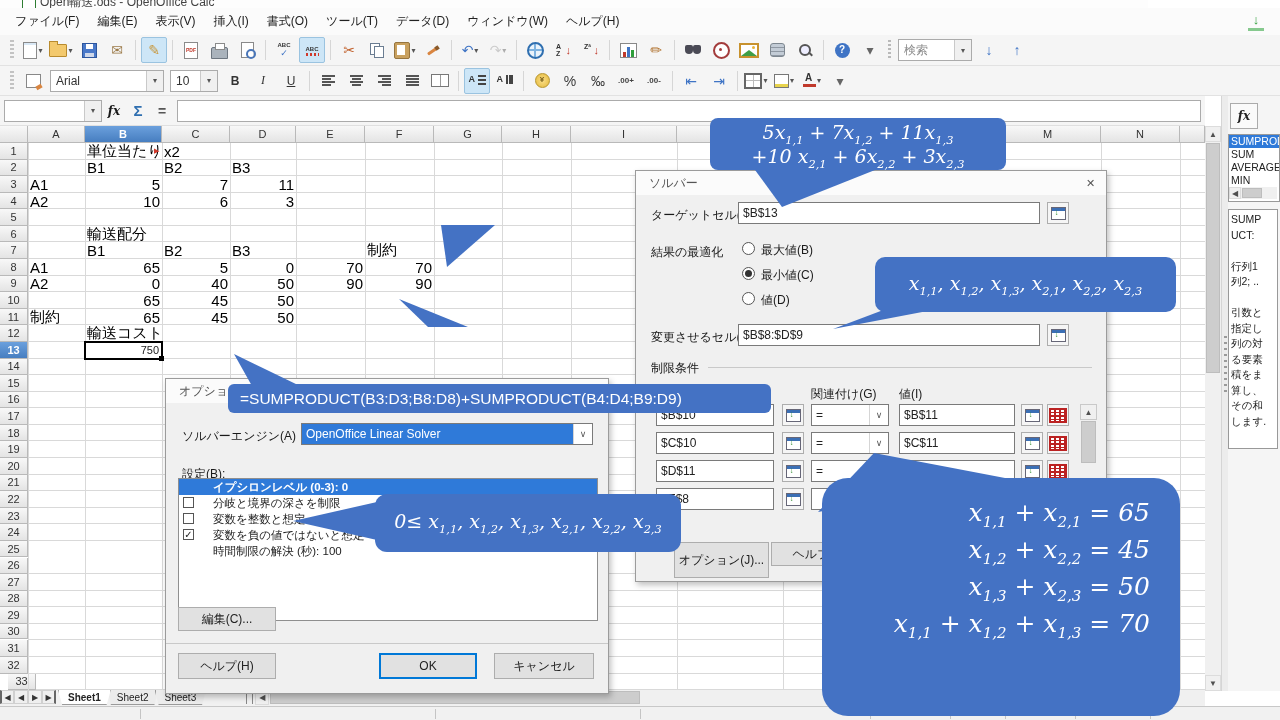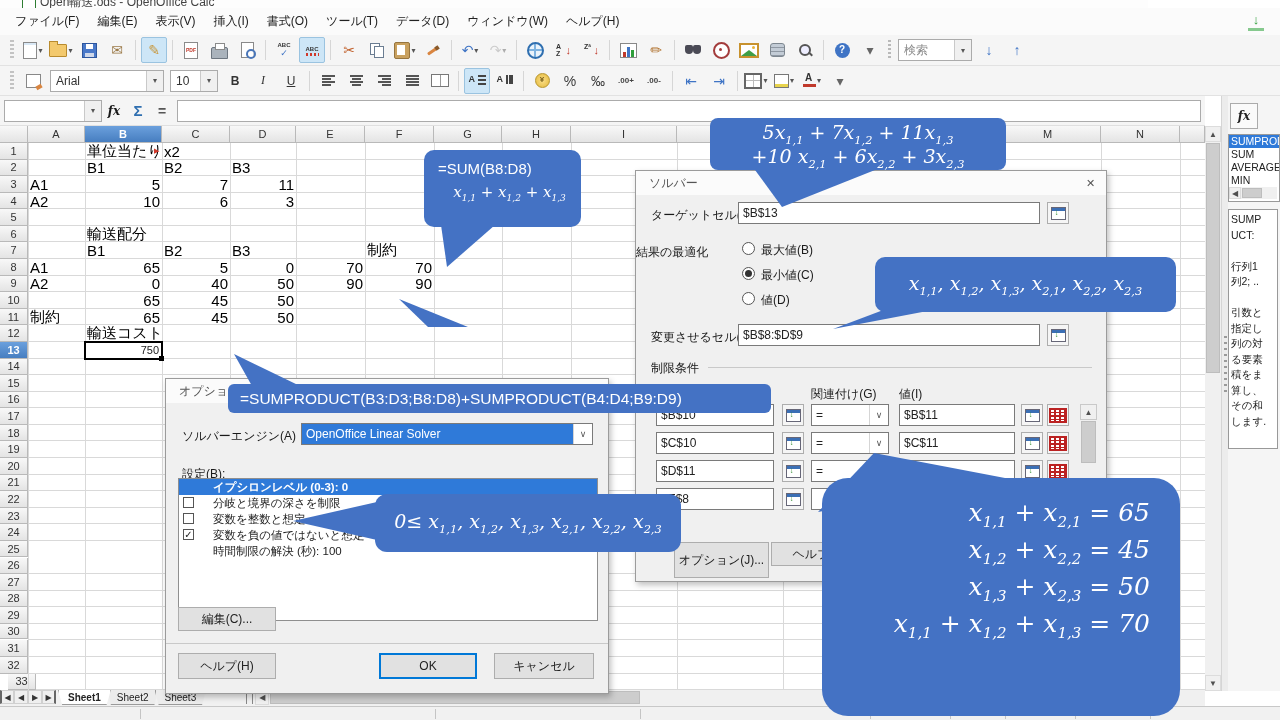--- a/index.html
+++ b/index.html
@@ -615,21 +615,21 @@
     <div class="dlg-close">✕</div>
 
     <div class="dlabel" style="left:15px;top:36px;">ターゲットセル(A)</div>
     <div class="dinput" style="left:102px;top:31px;width:302px;height:22px;">
         <span>$B$13</span>
       </div>
     <div class="shrinkbtn" style="left:411px;top:31px;">
         <span class="ic-shrink"></span>
       </div>
 
-    <div class="dlabel" style="left:0;top:73px;">結果の最適化</div>
+    <div class="dlabel" style="left:15px;top:73px;">結果の最適化</div>
     <span class="radio" style="left:106px;top:71px;"></span>
     <div class="dlabel" style="left:125px;top:71px;">最大値(B)</div>
     <span class="radio sel" style="left:106px;top:96px;"></span>
     <div class="dlabel" style="left:125px;top:96px;">最小値(C)</div>
     <span class="radio" style="left:106px;top:121px;"></span>
     <div class="dlabel" style="left:125px;top:121px;">値(D)</div>
 
     <div class="dlabel" style="left:15px;top:158px;">変更させるセル(E)</div>
     <div class="dinput" style="left:102px;top:153px;width:302px;height:22px;">
         <span>$B$8:$D$9</span>
@@ -774,24 +774,20 @@
     <polygon points="886,309 938,309 833,329" fill="#4472C4"></polygon>
     <polygon points="377,502 377,540 293,521" fill="#4472C4"></polygon>
     <polygon points="874,453 818,512 1005,478" fill="#4472C4"></polygon>
   </svg>
 
   <div class="callout" id="co-obj" style="left:710px;top:118px;width:296px;height:52px;border-radius:8px;text-align:center;font-size:19px;line-height:24px;padding-top:2px;">
     <div class="mathtxt">5x<sub>1,1</sub> + 7x<sub>1,2</sub> + 11x<sub>1,3</sub></div>
     <div class="mathtxt">+10 x<sub>2,1</sub> + 6x<sub>2,2</sub> + 3x<sub>2,3</sub></div>
   </div>
 
-  <div class="callout" id="co-row1" style="left:424px;top:150px;width:157px;height:77px;border-radius:10px;padding:10px 0 0 14px;font-size:15px;">
-    <div class="co-formula">=SUM(B8:D8)</div>
-    <div class="mathtxt" style="margin-top:6px;text-align:center;">x<sub>1,1</sub> + x<sub>1,2</sub> + x<sub>1,3</sub></div>
-  </div>
 
 
   <div class="callout" id="co-sp" style="left:228px;top:384px;width:543px;height:29px;border-radius:6px;font-size:15.5px;line-height:29px;padding-left:12px;">
     <span class="co-formula">=SUMPRODUCT(B3:D3;B8:D8)+SUMPRODUCT(B4:D4;B9:D9)</span>
   </div>
 
   <div class="callout mathtxt" id="co-vars" style="left:875px;top:257px;width:301px;height:55px;border-radius:10px;text-align:center;font-size:19px;line-height:52px;">x<sub>1,1</sub>, x<sub>1,2</sub>, x<sub>1,3</sub>, x<sub>2,1</sub>, x<sub>2,2</sub>, x<sub>2,3</sub></div>
 
   <div class="callout mathtxt" id="co-nonneg" style="left:375px;top:494px;width:306px;height:58px;border-radius:12px;text-align:center;font-size:19px;line-height:55px;">0≤ x<sub>1,1</sub>, x<sub>1,2</sub>, x<sub>1,3</sub>, x<sub>2,1</sub>, x<sub>2,2</sub>, x<sub>2,3</sub></div>
 

